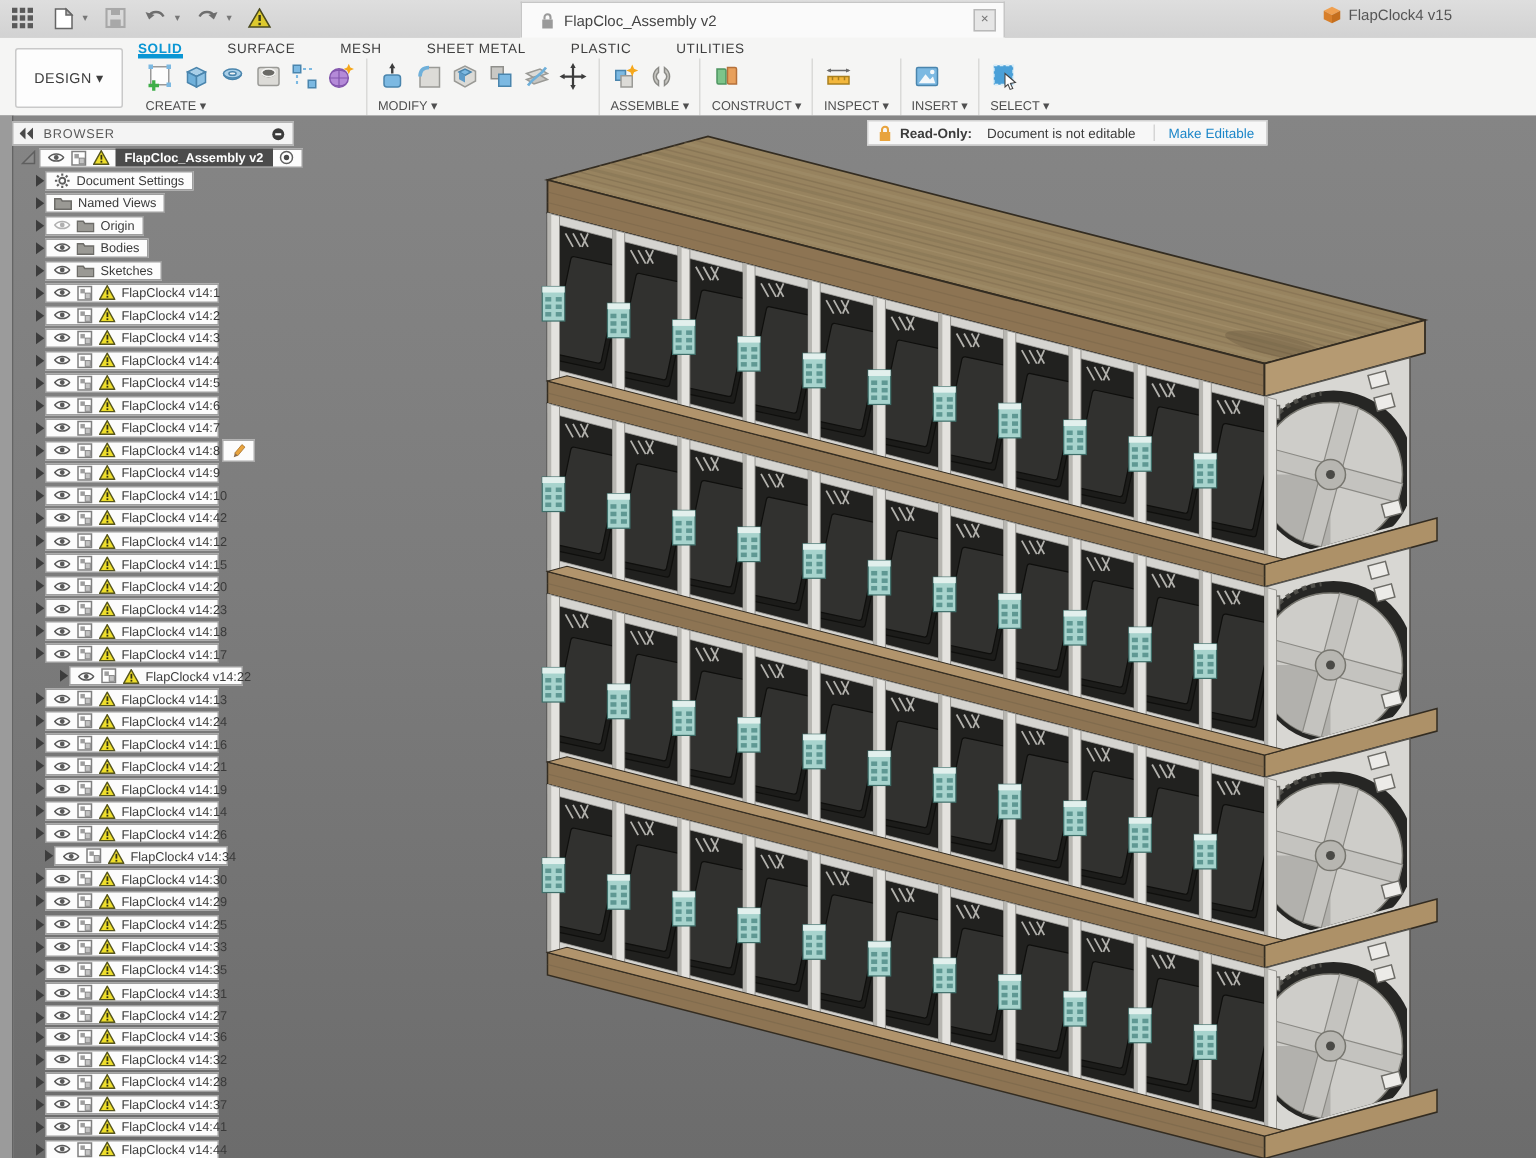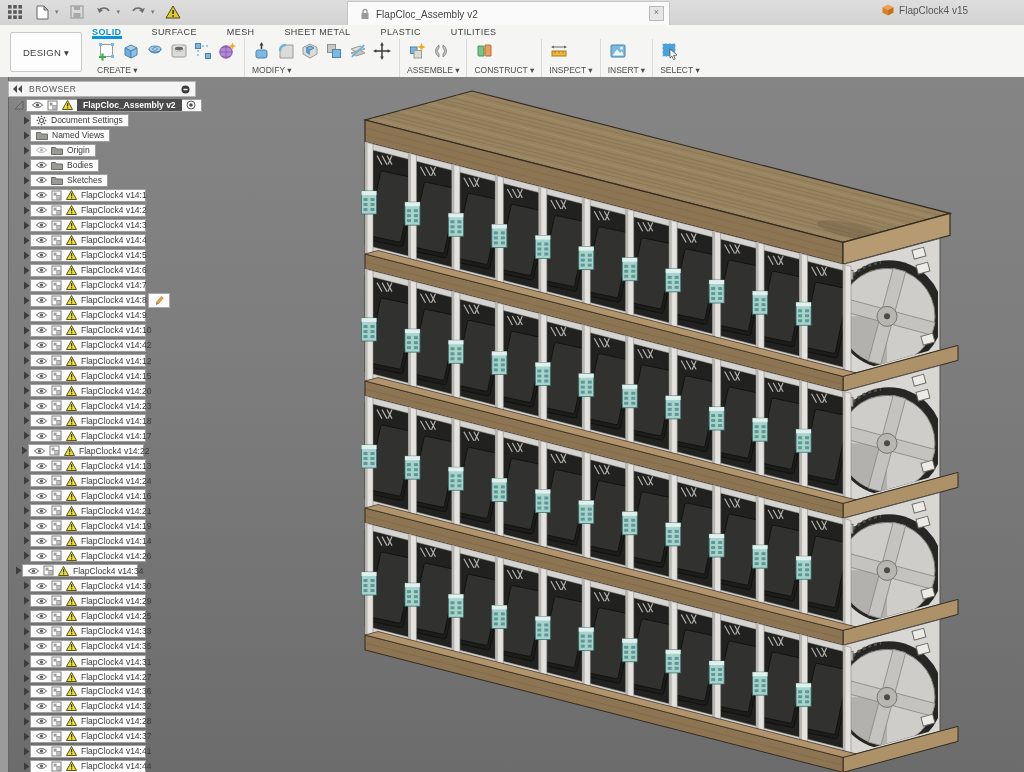--- a/index.html
+++ b/index.html
@@ -1224,20 +1224,30 @@
           <polygon points="845,316.368 938,290.368 938,398.368 845,424.368"></polygon>
         </clipPath>
         <clipPath id="panclip2">
           <polygon points="845,443.368 938,417.368 938,525.3679999999999 845,551.3679999999999"></polygon>
         </clipPath>
         <clipPath id="panclip3">
           <polygon points="845,570.368 938,544.368 938,652.368 845,678.368"></polygon>
         </clipPath>
       </svg>
 
+    <div id="banner">
+      <svg width="10" height="12" viewBox="0 0 10 12">
+          <rect x="1.5" y="5" width="7" height="6" fill="#e8a33d"></rect>
+          <path d="M3 5 V3.5 a2,2 0 0 1 4,0 V5" fill="none" stroke="#e8a33d" stroke-width="1.4"></path>
+        </svg>
+      <span class="b-title">Read-Only:</span>
+      <span class="b-msg">Document is not editable</span>
+      <span class="b-sep"></span>
+      <span class="b-action">Make Editable</span>
+    </div>
 
     <div id="leftstrip"></div>
     <div id="browser-header">
       <svg width="10" height="8" viewBox="0 0 10 8" style="margin-left:4px;">
           <polygon points="4,0 4,8 0,4" fill="#4a4a4a"></polygon>
           <polygon points="9,0 9,8 5,4" fill="#4a4a4a"></polygon>
         </svg>
       <span class="bh-label">BROWSER</span>
       <svg width="9" height="9" viewBox="0 0 9 9" style="margin-right:5px;">
           <circle cx="4.5" cy="4.5" r="4" fill="#3c3c3c"></circle>
@@ -1745,21 +1755,21 @@
               <rect x="5.8" y="5.4" width="3.4" height="3.8" fill="#c4c4c4" stroke="#7f7f7f" stroke-width=".6"></rect>
             </svg>
             <svg class="ticon" width="11" height="10" viewBox="0 0 11 10">
               <polygon points="5.5,0.5 10.5,9.5 0.5,9.5" fill="#eede2c" stroke="#55551e"></polygon>
               <rect x="5" y="3.2" width="1.2" height="3.2" fill="#333312"></rect>
               <rect x="5" y="7.2" width="1.2" height="1.2" fill="#333312"></rect>
             </svg>
             <span class="lbl">FlapClock4 v14:17</span>
           </span>
         </div>
-        <div class="trow" style="top: 366.69px; left: 12px;">
+        <div class="trow" style="top: 366.69px; left: 30px;">
           <span style="margin-left:9px"></span>
           <svg class="ticon" width="7" height="9" viewBox="0 0 7 9">
             <polygon points="1,0.5 6.5,4.5 1,8.5" fill="#3c3c3c"></polygon>
           </svg>
           <span class="chip" style="width:116px">
             <svg class="ticon" width="11" height="8" viewBox="0 0 11 8">
               <path d="M0.5 4 C3 0.8,8 0.8,10.5 4 C8 7.2,3 7.2,0.5 4 Z" fill="none" stroke="#5a5a5a"></path>
               <circle cx="5.5" cy="4" r="1.6" fill="#5a5a5a"></circle>
             </svg>
             <svg class="ticon" width="11" height="11" viewBox="0 0 11 11">
@@ -1929,21 +1939,21 @@
               <rect x="5.8" y="5.4" width="3.4" height="3.8" fill="#c4c4c4" stroke="#7f7f7f" stroke-width=".6"></rect>
             </svg>
             <svg class="ticon" width="11" height="10" viewBox="0 0 11 10">
               <polygon points="5.5,0.5 10.5,9.5 0.5,9.5" fill="#eede2c" stroke="#55551e"></polygon>
               <rect x="5" y="3.2" width="1.2" height="3.2" fill="#333312"></rect>
               <rect x="5" y="7.2" width="1.2" height="1.2" fill="#333312"></rect>
             </svg>
             <span class="lbl">FlapClock4 v14:26</span>
           </span>
         </div>
-        <div class="trow" style="top: 486.93px; left: 6px;">
+        <div class="trow" style="top: 486.93px; left: 20px;">
           <span style="margin-left:9px"></span>
           <svg class="ticon" width="7" height="9" viewBox="0 0 7 9">
             <polygon points="1,0.5 6.5,4.5 1,8.5" fill="#3c3c3c"></polygon>
           </svg>
           <span class="chip" style="width:116px">
             <svg class="ticon" width="11" height="8" viewBox="0 0 11 8">
               <path d="M0.5 4 C3 0.8,8 0.8,10.5 4 C8 7.2,3 7.2,0.5 4 Z" fill="none" stroke="#5a5a5a"></path>
               <circle cx="5.5" cy="4" r="1.6" fill="#5a5a5a"></circle>
             </svg>
             <svg class="ticon" width="11" height="11" viewBox="0 0 11 11">

